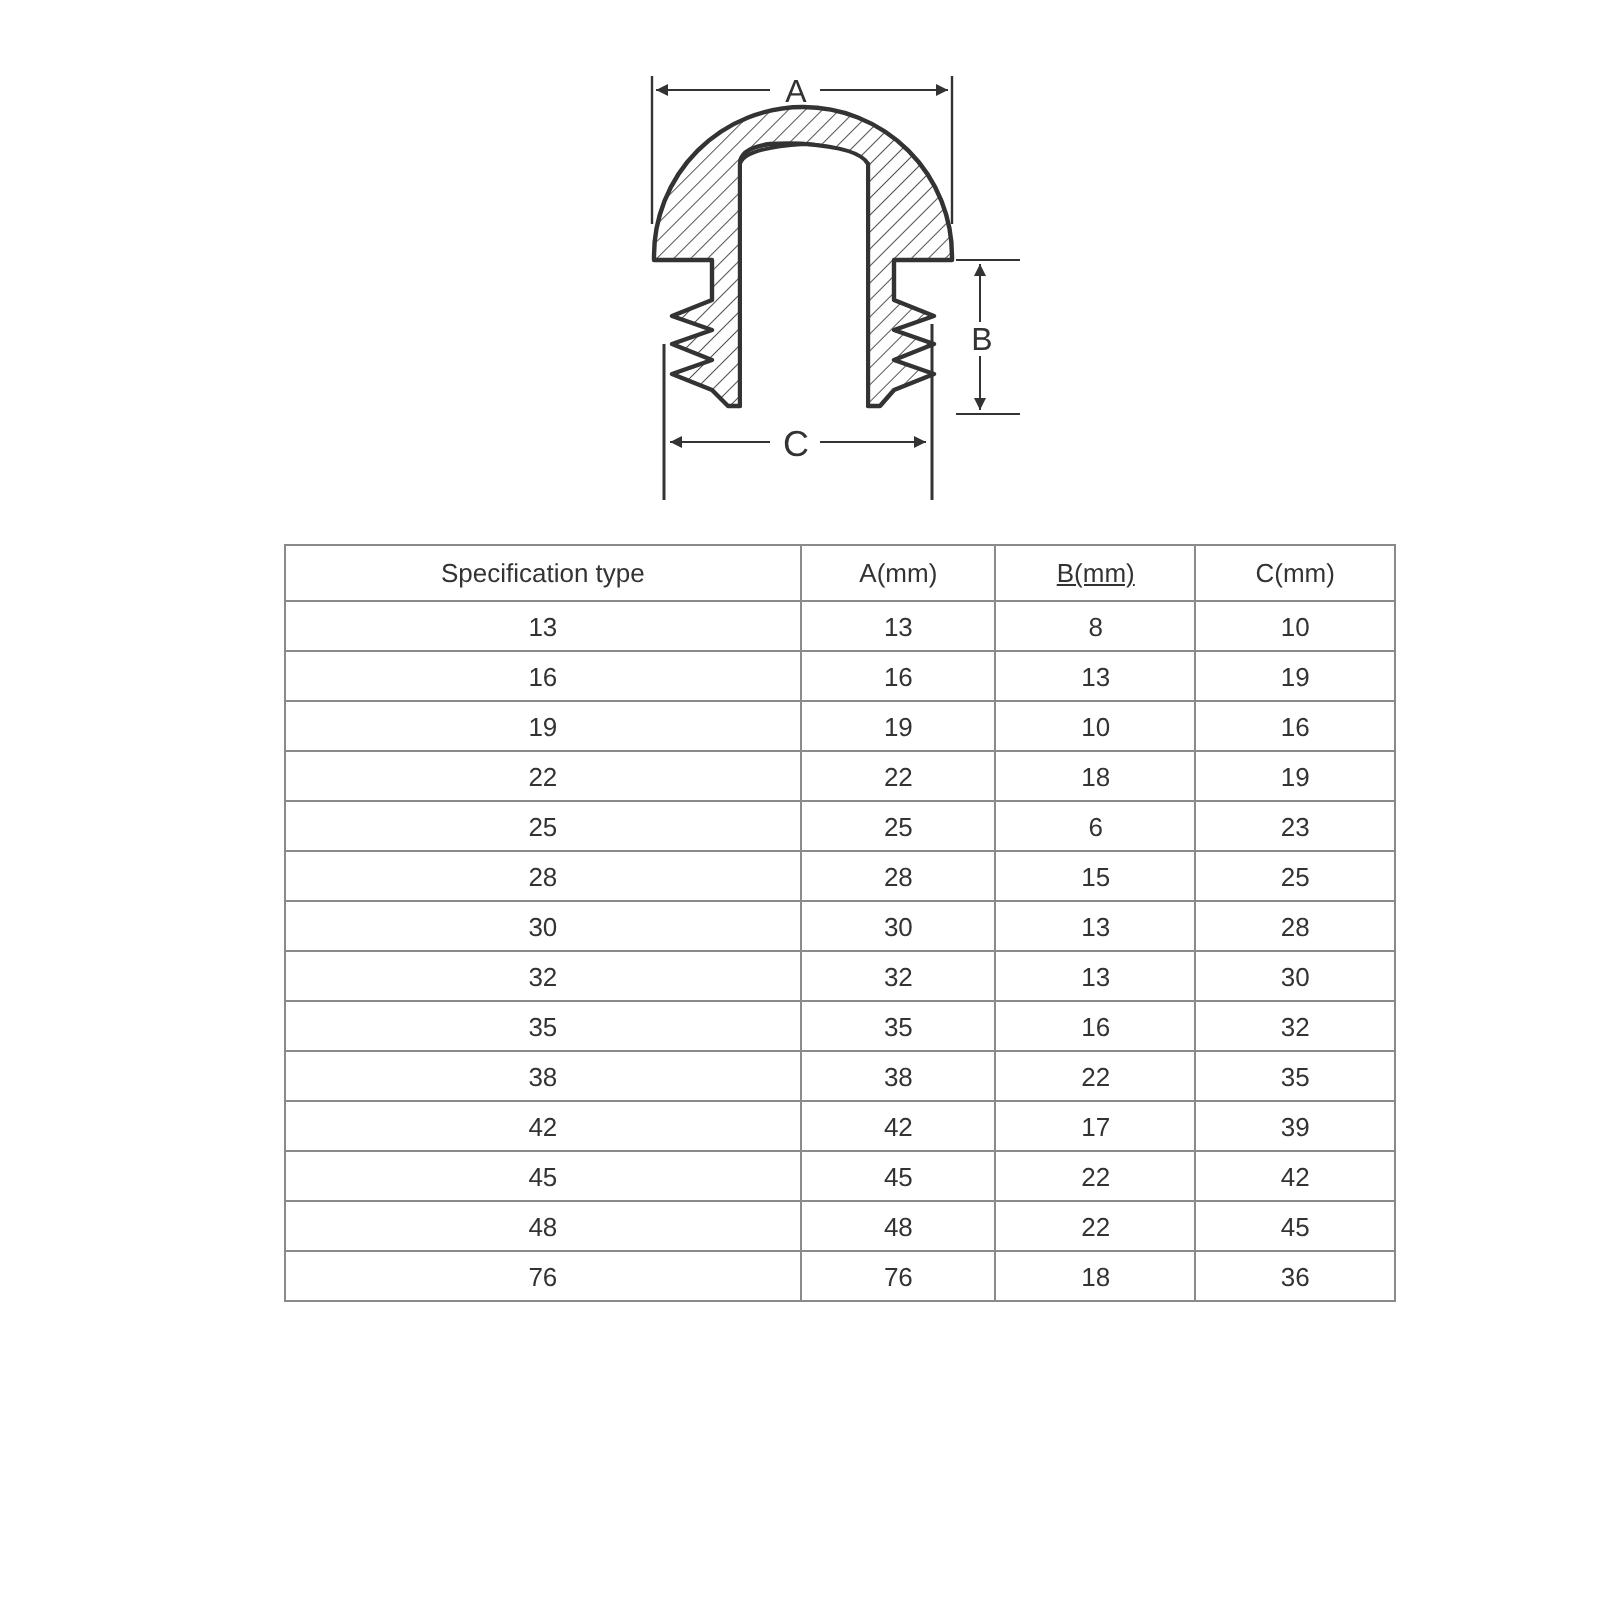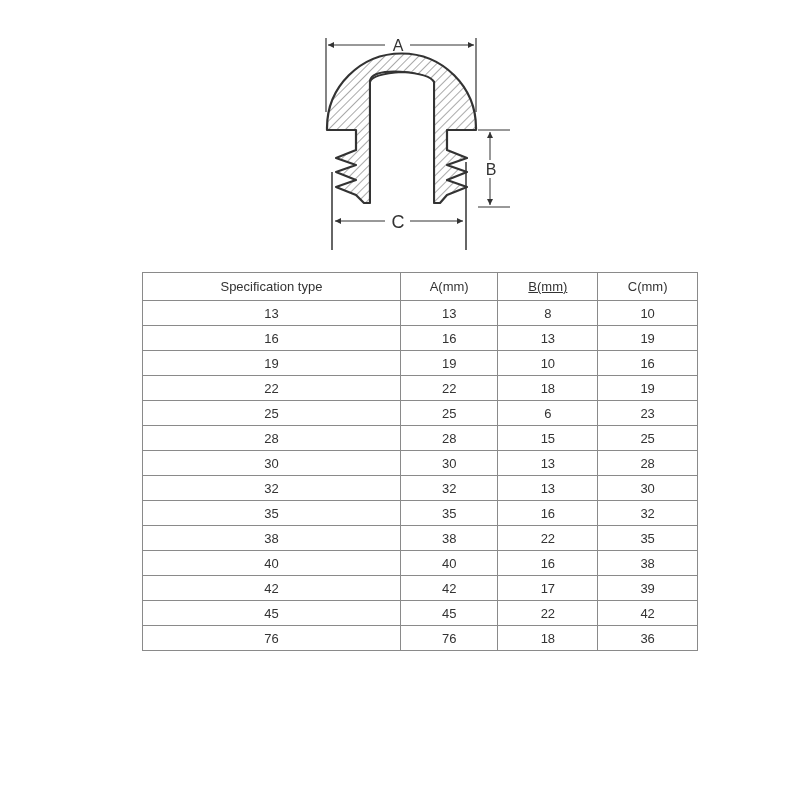--- a/index.html
+++ b/index.html
@@ -114,37 +114,37 @@
         <td>16</td>
         <td>32</td>
       </tr>
       <tr>
         <td>38</td>
         <td>38</td>
         <td>22</td>
         <td>35</td>
       </tr>
       <tr>
-        <td>40</td>
-        <td>40</td>
-        <td>16</td>
-        <td>38</td>
-      </tr>
-      <tr>
         <td>42</td>
         <td>42</td>
         <td>17</td>
         <td>39</td>
       </tr>
       <tr>
         <td>45</td>
         <td>45</td>
         <td>22</td>
         <td>42</td>
       </tr>
       <tr>
+        <td>48</td>
+        <td>48</td>
+        <td>22</td>
+        <td>45</td>
+      </tr>
+      <tr>
         <td>76</td>
         <td>76</td>
         <td>18</td>
         <td>36</td>
       </tr>
     </tbody>
 </table>
 
 </body></html>

